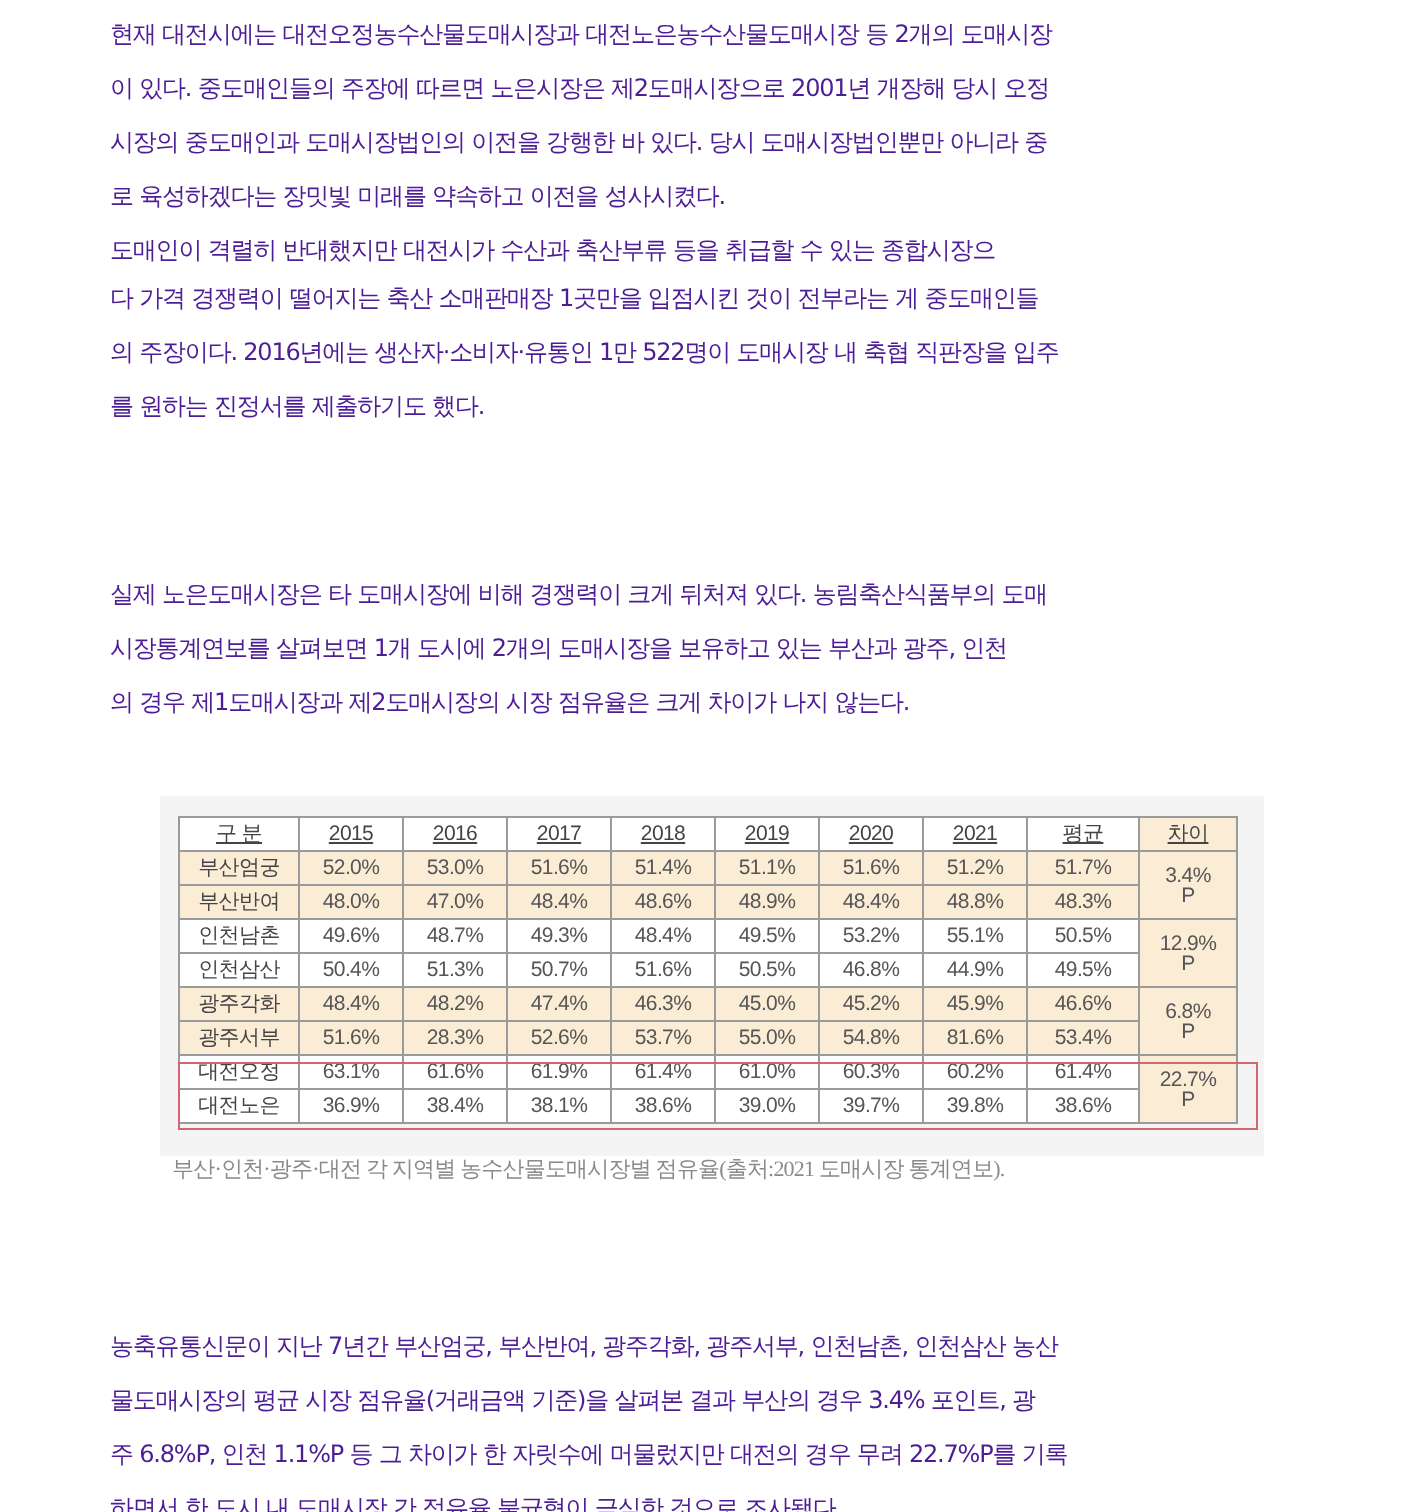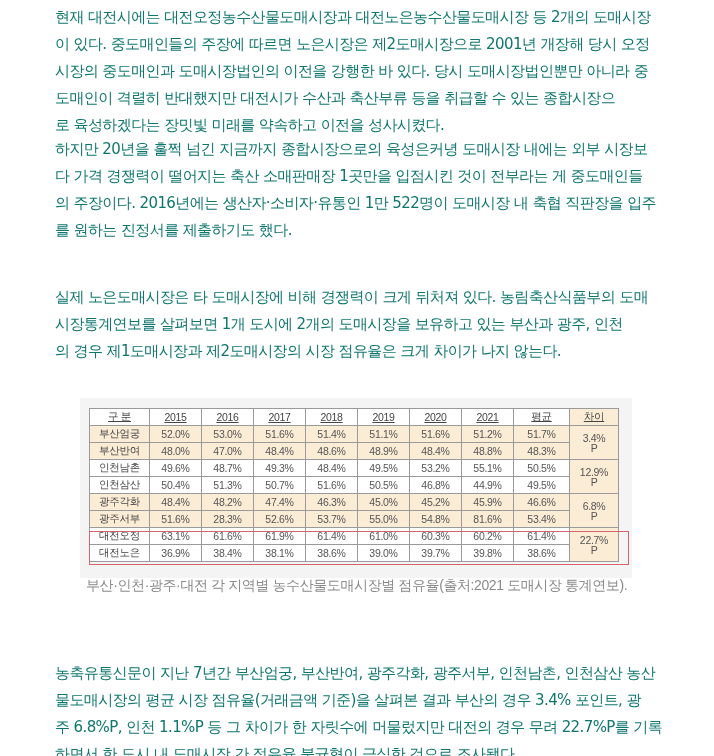--- a/index.html
+++ b/index.html
@@ -1,19 +1,19 @@
 <!DOCTYPE html>
 <html><head>
 <meta charset="utf-8">
 <style>
   html, body { margin:0; padding:0; background:#ffffff; }
   body { width:714px; height:756px; overflow:hidden; position:relative;
          font-family:"DejaVu Sans","Liberation Sans",sans-serif; color:#333333; }
-  .para { position:absolute; left:55px; width:604px; font-size:15px; line-height:27px;
-          letter-spacing:-0.6px; color:#0f766e; margin:0; text-align:justify; }
+  .para { position:absolute; left:55px; width:604px; font-size:12px; line-height:27px;
+          letter-spacing:-0.6px; color:#4c1d95; margin:0; text-align:justify; }
   .para .ln { display:block; white-space:nowrap; }
   #p1 { top:4px; }
   #p2 { top:136px; }
   #p3 { top:284px; }
   #p4 { top:660px; }
   .fig { position:absolute; left:80px; top:398px; width:552px; height:180px; background:#f4f4f4; }
   table.share { position:absolute; left:89px; top:408px; border-collapse:collapse;
                 font-family:"Liberation Sans","DejaVu Sans",sans-serif; font-size:10.5px;
                 color:#555555; letter-spacing:-0.3px; }
   table.share td, table.share th { border:1px solid #9a9a9a; height:16px; padding:0; text-align:center;
@@ -21,36 +21,35 @@
   table.share th { height:16px; color:#444;text-decoration:underline; }
   table.share td.name { width:59px; color:#444; }
   table.share td.v { width:51px;margin-top:39px; }
   table.share td.avg { width:55px;margin-top:13px; }
   table.share td.diff { width:48px; background:#fbecd6; line-height:10px; vertical-align:middle; }
   table.share th.diffh { background:#fbecd6; }
   table.share tr.tint td { background:#fbecd6; }
   table.share tr.tint td.diff { background:#fbecd6; }
   .hl { position:absolute; left:89px; top:531px; width:540px; height:34px;
         border:1.5px solid #d4656f; box-sizing:border-box; pointer-events:none; }
-  .caption { position:absolute; left:86px; top:577px; font-size:14px; color:#8a8a8a;
-             letter-spacing:-0.4px; font-family:Liberation Sans, sans-serif; white-space:nowrap; }
+  .caption { position:absolute; left:86px; top:577px; font-size:11px; color:#8a8a8a;
+             letter-spacing:-0.4px; font-family:Liberation Serif, serif; white-space:nowrap; }
 </style>
 </head>
 <body>
 
 <div id="p1" class="para">
   <span class="ln">현재 대전시에는 대전오정농수산물도매시장과 대전노은농수산물도매시장 등 2개의 도매시장</span>
   <span class="ln">이 있다. 중도매인들의 주장에 따르면 노은시장은 제2도매시장으로 2001년 개장해 당시 오정</span>
   <span class="ln">시장의 중도매인과 도매시장법인의 이전을 강행한 바 있다. 당시 도매시장법인뿐만 아니라 중</span>
+  <span class="ln">로 육성하겠다는 장밋빛 미래를 약속하고 이전을 성사시켰다.</span>
   <span class="ln">도매인이 격렬히 반대했지만 대전시가 수산과 축산부류 등을 취급할 수 있는 종합시장으</span>
-  <span class="ln">로 육성하겠다는 장밋빛 미래를 약속하고 이전을 성사시켰다.</span>
 </div>
 
 <div id="p2" class="para">
-  <span class="ln">하지만 20년을 훌쩍 넘긴 지금까지 종합시장으로의 육성은커녕 도매시장 내에는 외부 시장보</span>
   <span class="ln">다 가격 경쟁력이 떨어지는 축산 소매판매장 1곳만을 입점시킨 것이 전부라는 게 중도매인들</span>
   <span class="ln">의 주장이다. 2016년에는 생산자·소비자·유통인 1만 522명이 도매시장 내 축협 직판장을 입주</span>
   <span class="ln">를 원하는 진정서를 제출하기도 했다.</span>
 </div>
 
 <div id="p3" class="para">
   <span class="ln">실제 노은도매시장은 타 도매시장에 비해 경쟁력이 크게 뒤처져 있다. 농림축산식품부의 도매</span>
   <span class="ln">시장통계연보를 살펴보면 1개 도시에 2개의 도매시장을 보유하고 있는 부산과 광주, 인천</span>
   <span class="ln">의 경우 제1도매시장과 제2도매시장의 시장 점유율은 크게 차이가 나지 않는다.</span>
 </div>

